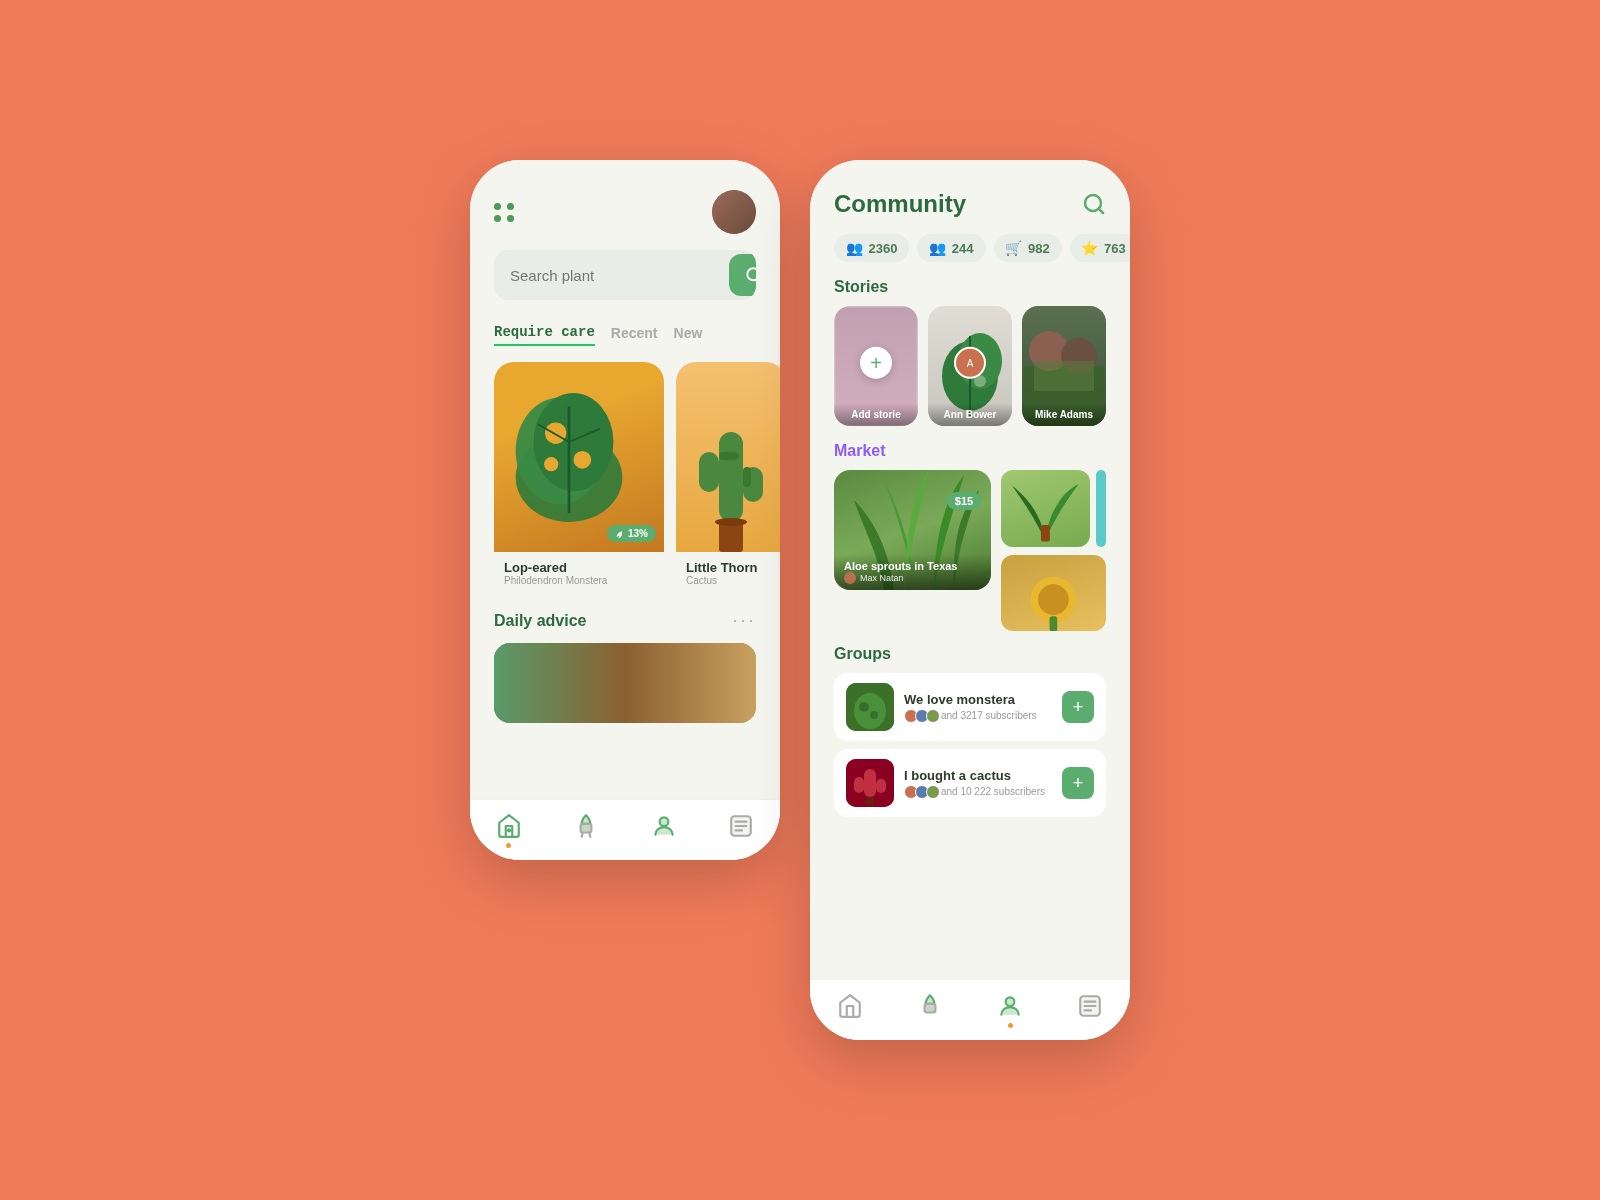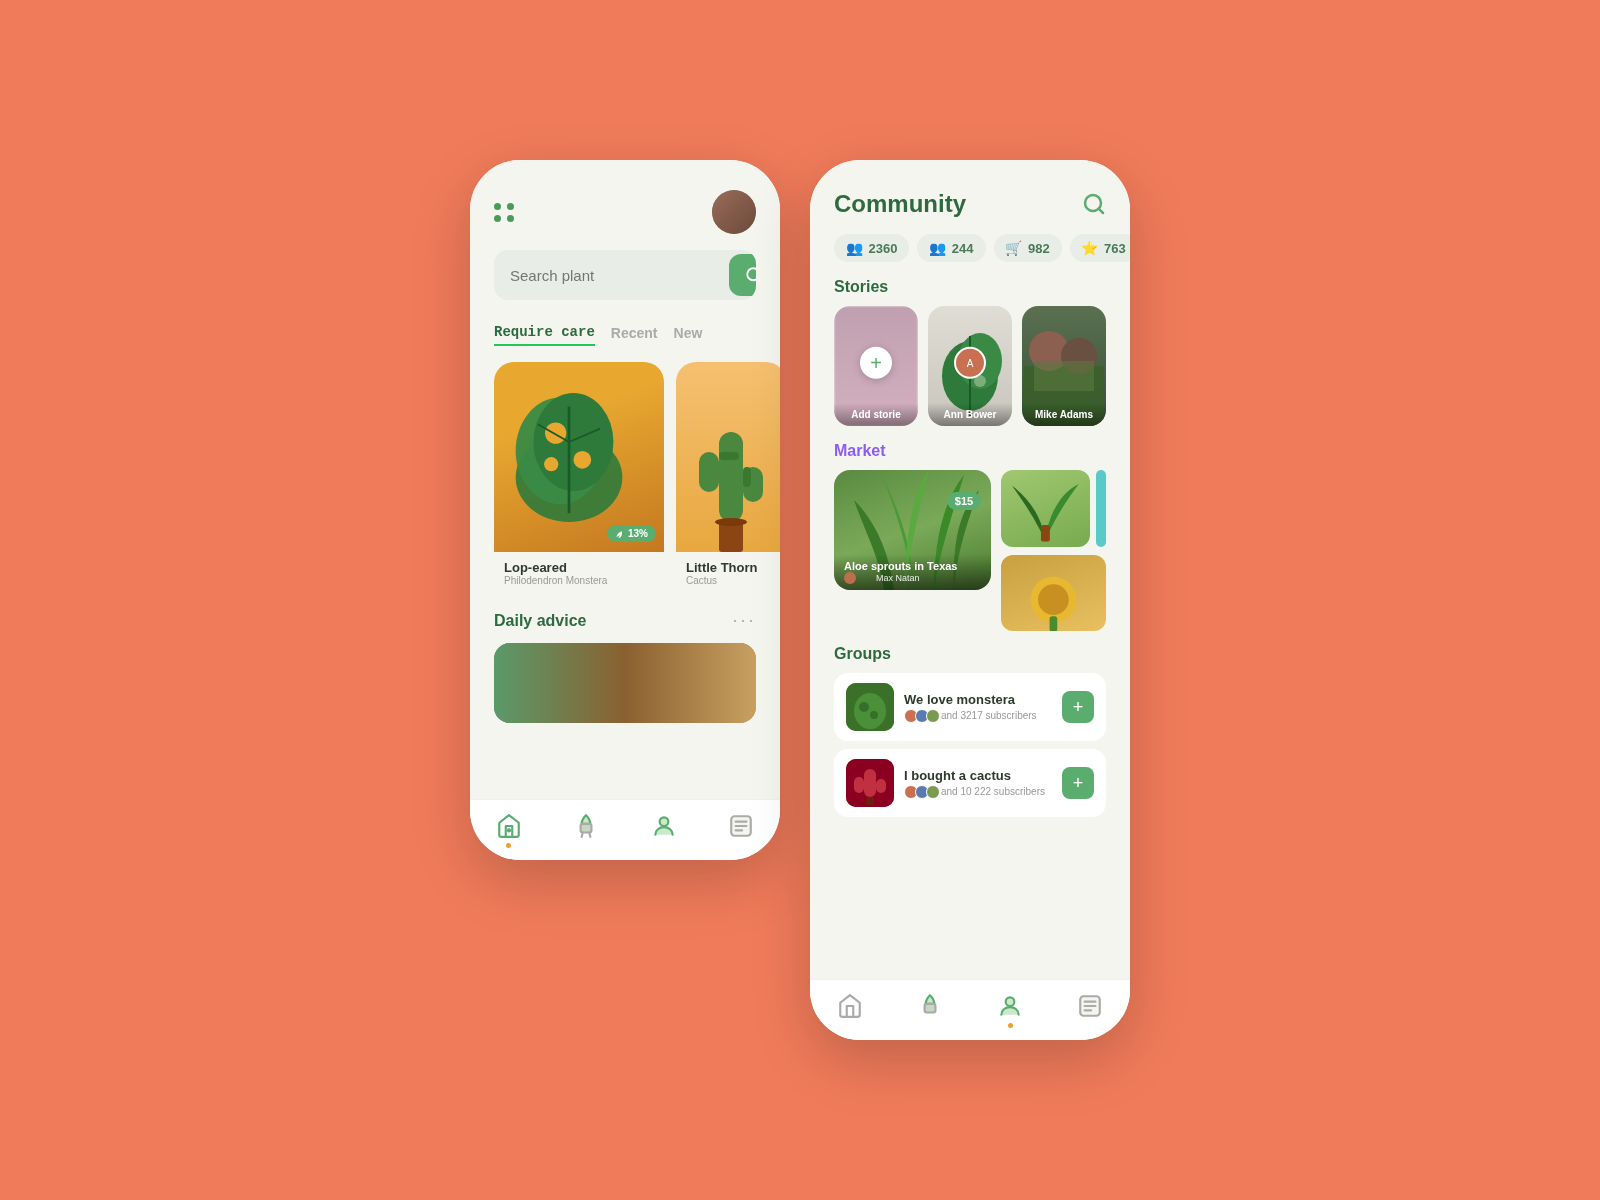--- a/index.html
+++ b/index.html
@@ -389,21 +389,21 @@
       position: absolute;
       bottom: 0; left: 0; right: 0;
       background: linear-gradient(transparent, rgba(0,0,0,0.5));
       padding: 6px 10px;
       color: white;
     }
     .market-plant-name {
       font-size: 11px; font-weight: 700;
     }
     .market-seller {
-      font-size: 9px; opacity: 0.9; display: flex; align-items: center; gap: 20px;
+      font-size: 9px; opacity: 0.9; display: flex; align-items: center; gap: 4px;
     }
     .market-small-bg-1 {
       background: linear-gradient(160deg, #a0c870 0%, #78aa50 100%);
       width: 100%; height: 100%;
     }
     .market-small-bg-2 {
       background: linear-gradient(160deg, #c8a040 0%, #e8c060 100%);
       width: 100%; height: 100%;
     }
 

